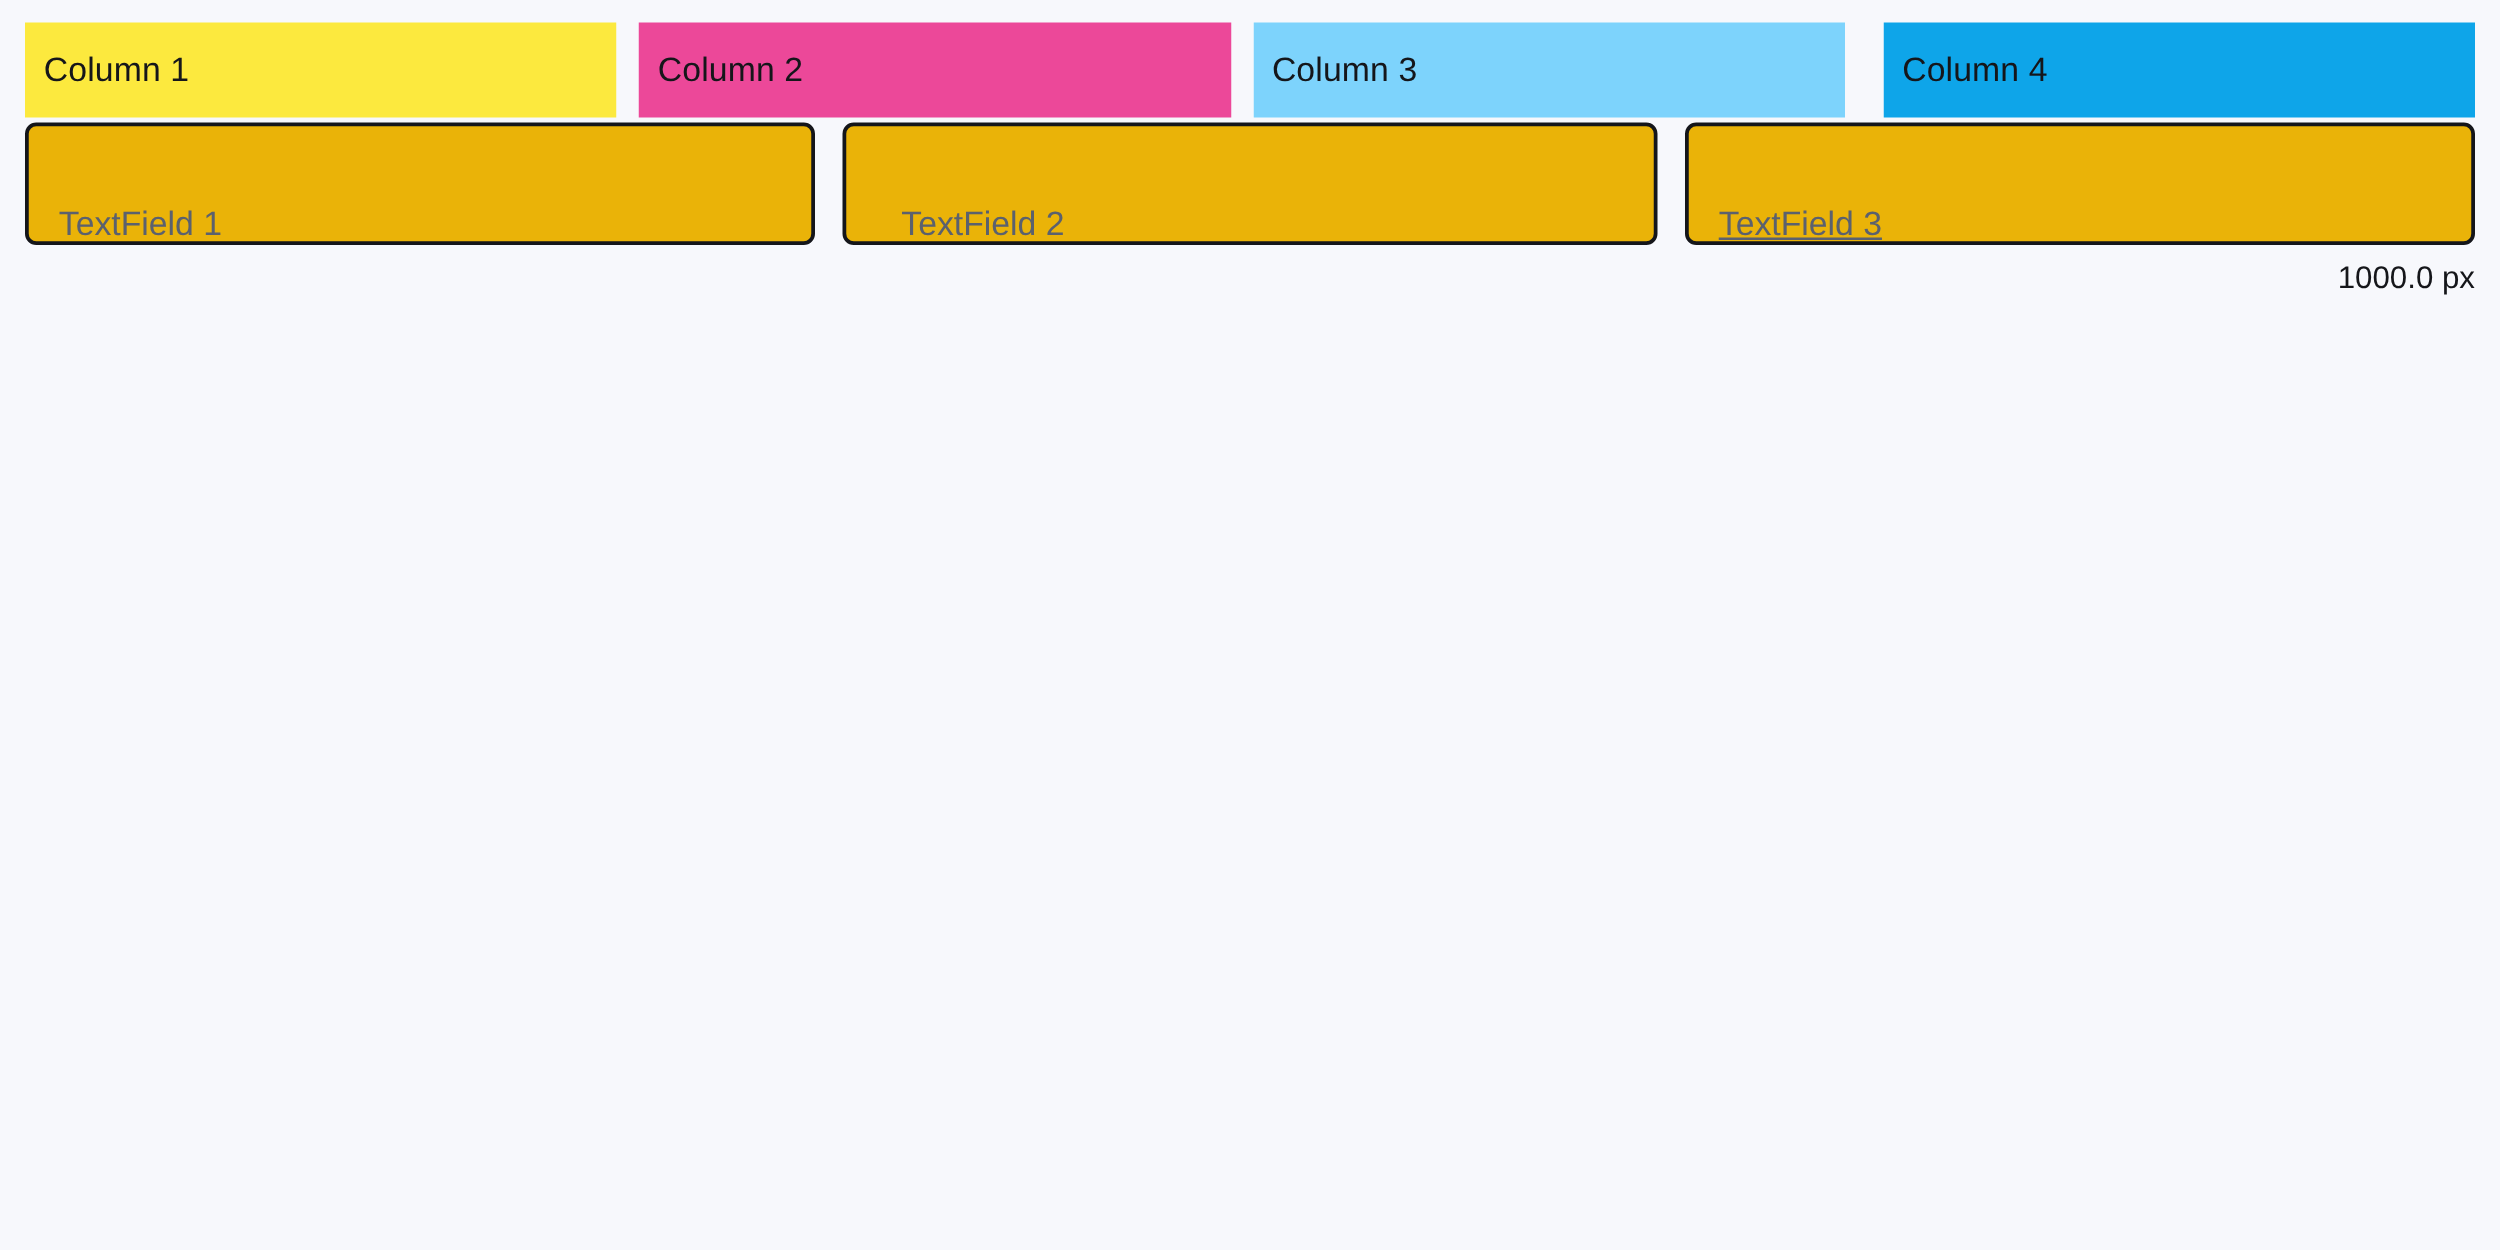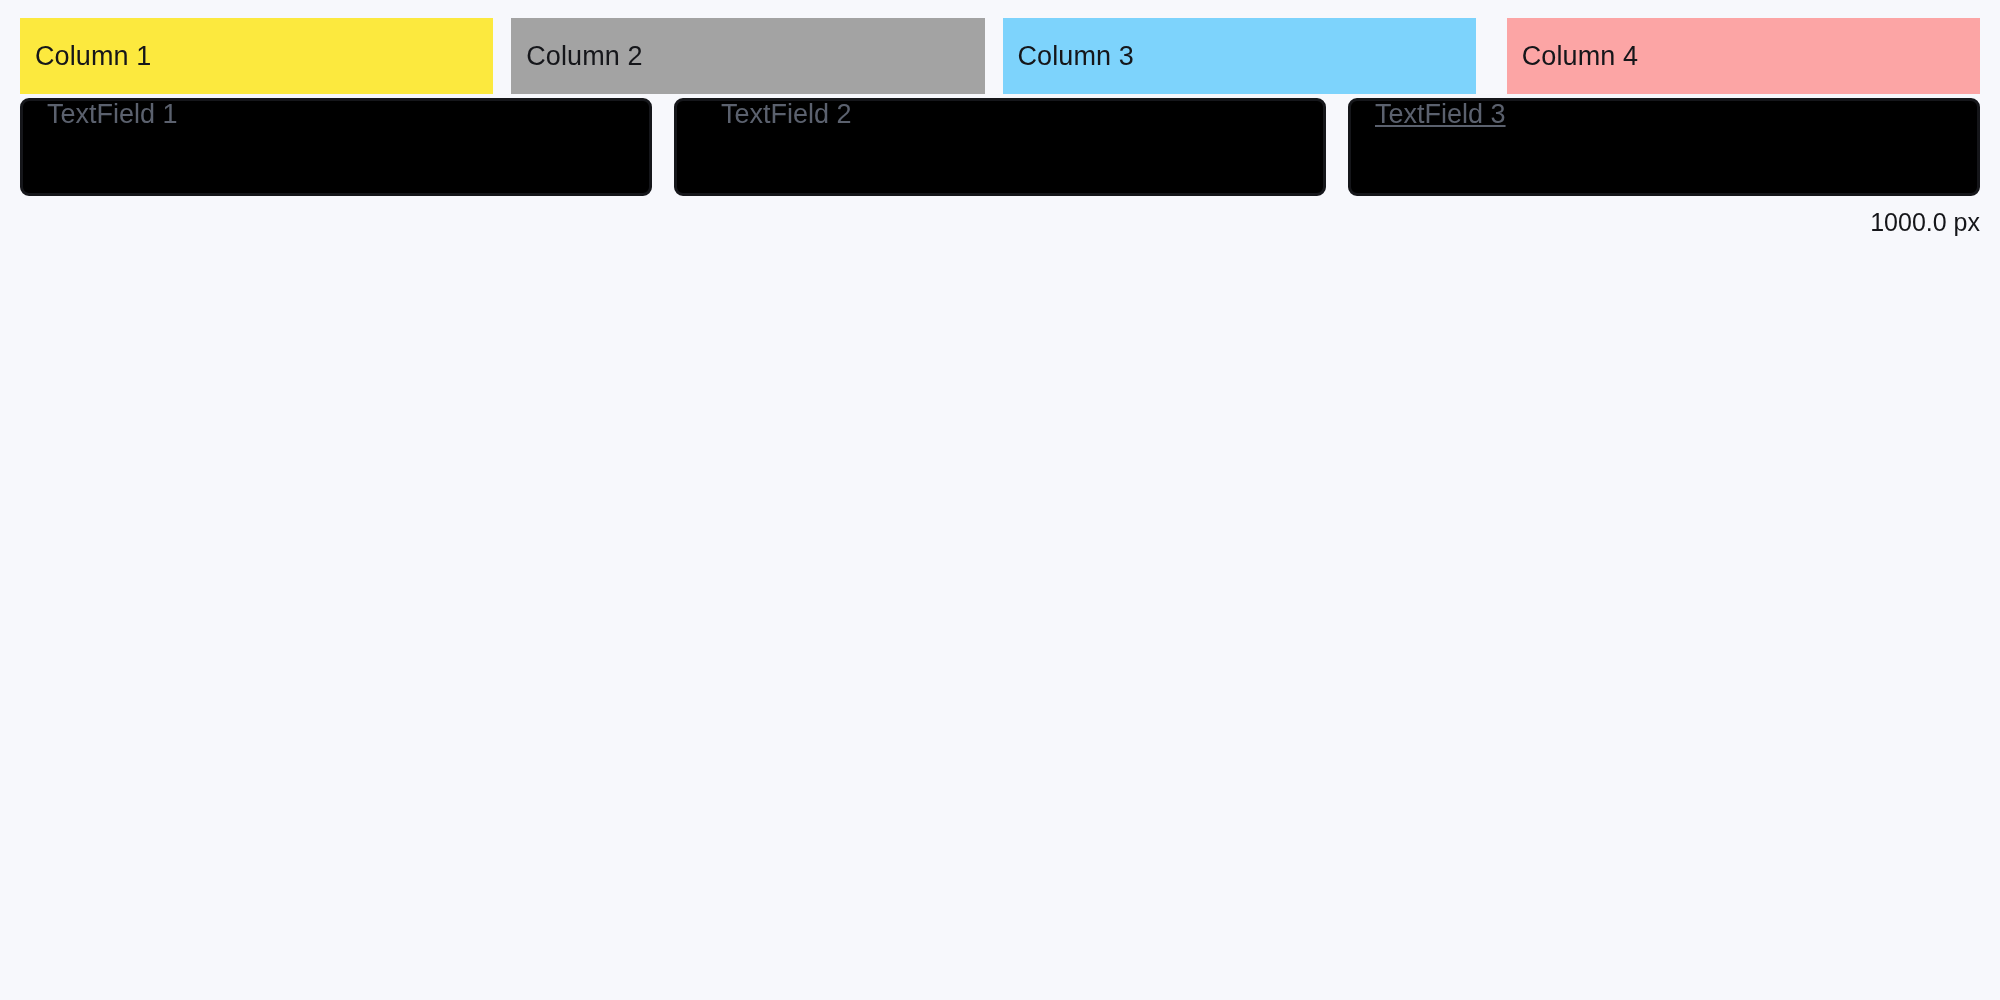--- a/index.html
+++ b/index.html
@@ -52,25 +52,25 @@
     align-items: stretch;
     padding: 20px 20px 0 20px;
     box-sizing: border-box;
     gap: 22px;
     height: 118px;
   }
   .textfield {
     flex: 1 1 0;
     height: 98px;
     box-sizing: border-box;
-    background: #000000;
+    background: #eab308;
     border: 3px solid #15161a;
     border-radius: 9px;
     display: flex;
-    align-items: flex-start;
+    align-items: flex-end;
     padding-left: 24px;
   }
   .textfield-placeholder {
     font-size: 27px;
     line-height: 1;
     color: #5b616e;
     white-space: nowrap;
   }
 
   
@@ -92,27 +92,27 @@
 </style>
 </head>
 <body style="background: rgb(247, 248, 252);">
 
 <div id="app-root">
 
   <div class="columns-row">
     <div class="column-block" style="background: rgb(252, 233, 62);">
       <span class="column-label" style="color: rgb(21, 22, 26);">Column 1</span>
     </div>
-    <div class="column-block" style="background: #a3a3a3;">
+    <div class="column-block" style="background: #ec4899;">
       <span class="column-label" style="color: rgb(21, 22, 26);">Column 2</span>
     </div>
     <div class="column-block" style="background: #7dd3fc;">
       <span class="column-label" style="color: rgb(21, 22, 26);">Column 3</span>
     </div>
-    <div class="column-block" style="background: #fca5a5; margin-left: 13px;">
+    <div class="column-block" style="background: #0ea5e9; margin-left: 13px;">
       <span class="column-label" style="color: rgb(21, 22, 26);">Column 4</span>
     </div>
   </div>
 
   <div class="textfields-row">
     <div class="textfield" style="border-color: rgb(21, 22, 26);">
       <span class="textfield-placeholder" style="color: rgb(91, 97, 110);">TextField 1</span>
     </div>
     <div class="textfield" style="border-color: rgb(21, 22, 26); padding-left: 44px;">
       <span class="textfield-placeholder" style="color: rgb(91, 97, 110);">TextField 2</span>

